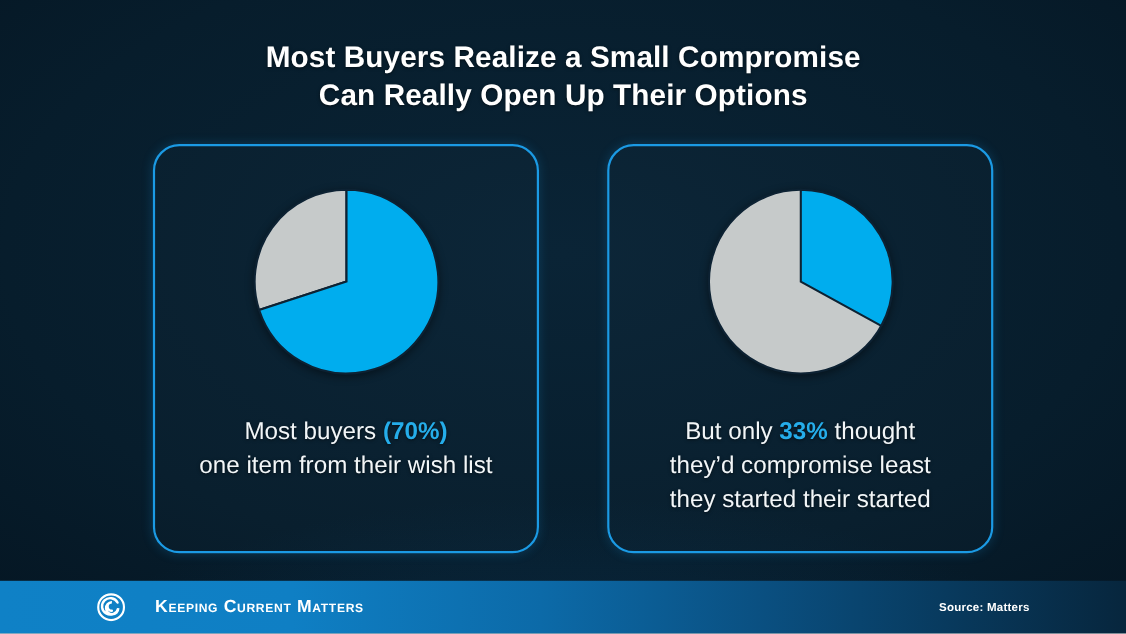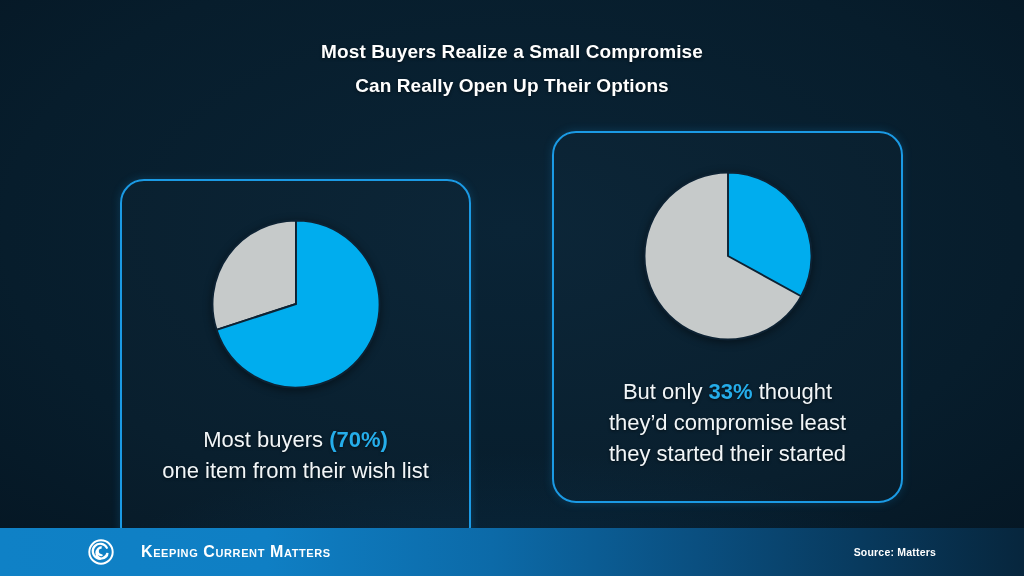--- a/index.html
+++ b/index.html
@@ -15,39 +15,39 @@
       radial-gradient(ellipse 70% 55% at 50% 118%, rgba(20,96,150,0.55) 0%, rgba(12,60,96,0.20) 45%, rgba(0,0,0,0) 72%),
       radial-gradient(ellipse 90% 90% at 50% 40%, #0a2436 0%, #071d2c 55%, #04131f 100%);
   }
 
   
   .title {
     position:absolute;
     top:35px; left:0; width:100%;
     text-align:center;
     color:#ffffff;
-    font-size:19px;
+    font-size:27px;
     font-weight:bold;
     line-height:34px;
     letter-spacing:0.1px;
     text-shadow:0 1px 3px rgba(0,0,0,0.55);
   }
   .title .line { display:block; }
 
   
   .card {
     position:absolute;
     top:131px;
     width:351px; height:372px;
     border:2px solid #1b9ae4;
     border-radius:24px;
     background:rgba(255,255,255,0.012);
     box-shadow:0 0 10px rgba(27,154,228,0.22);
   }
-  #card-left  { left:120px;margin-top:48px; }
+  #card-left  { left:139px; }
   #card-right { left:552px;padding-left:26px; }
 
   .pie-wrap {
     position:absolute;
     top:36px; left:50%;
     transform:translateX(-50%);
     width:174px; height:174px;
   }
   .pie-wrap svg { display:block; width:174px; height:174px;
     filter:drop-shadow(0 2px 4px rgba(0,0,0,0.45)); }

